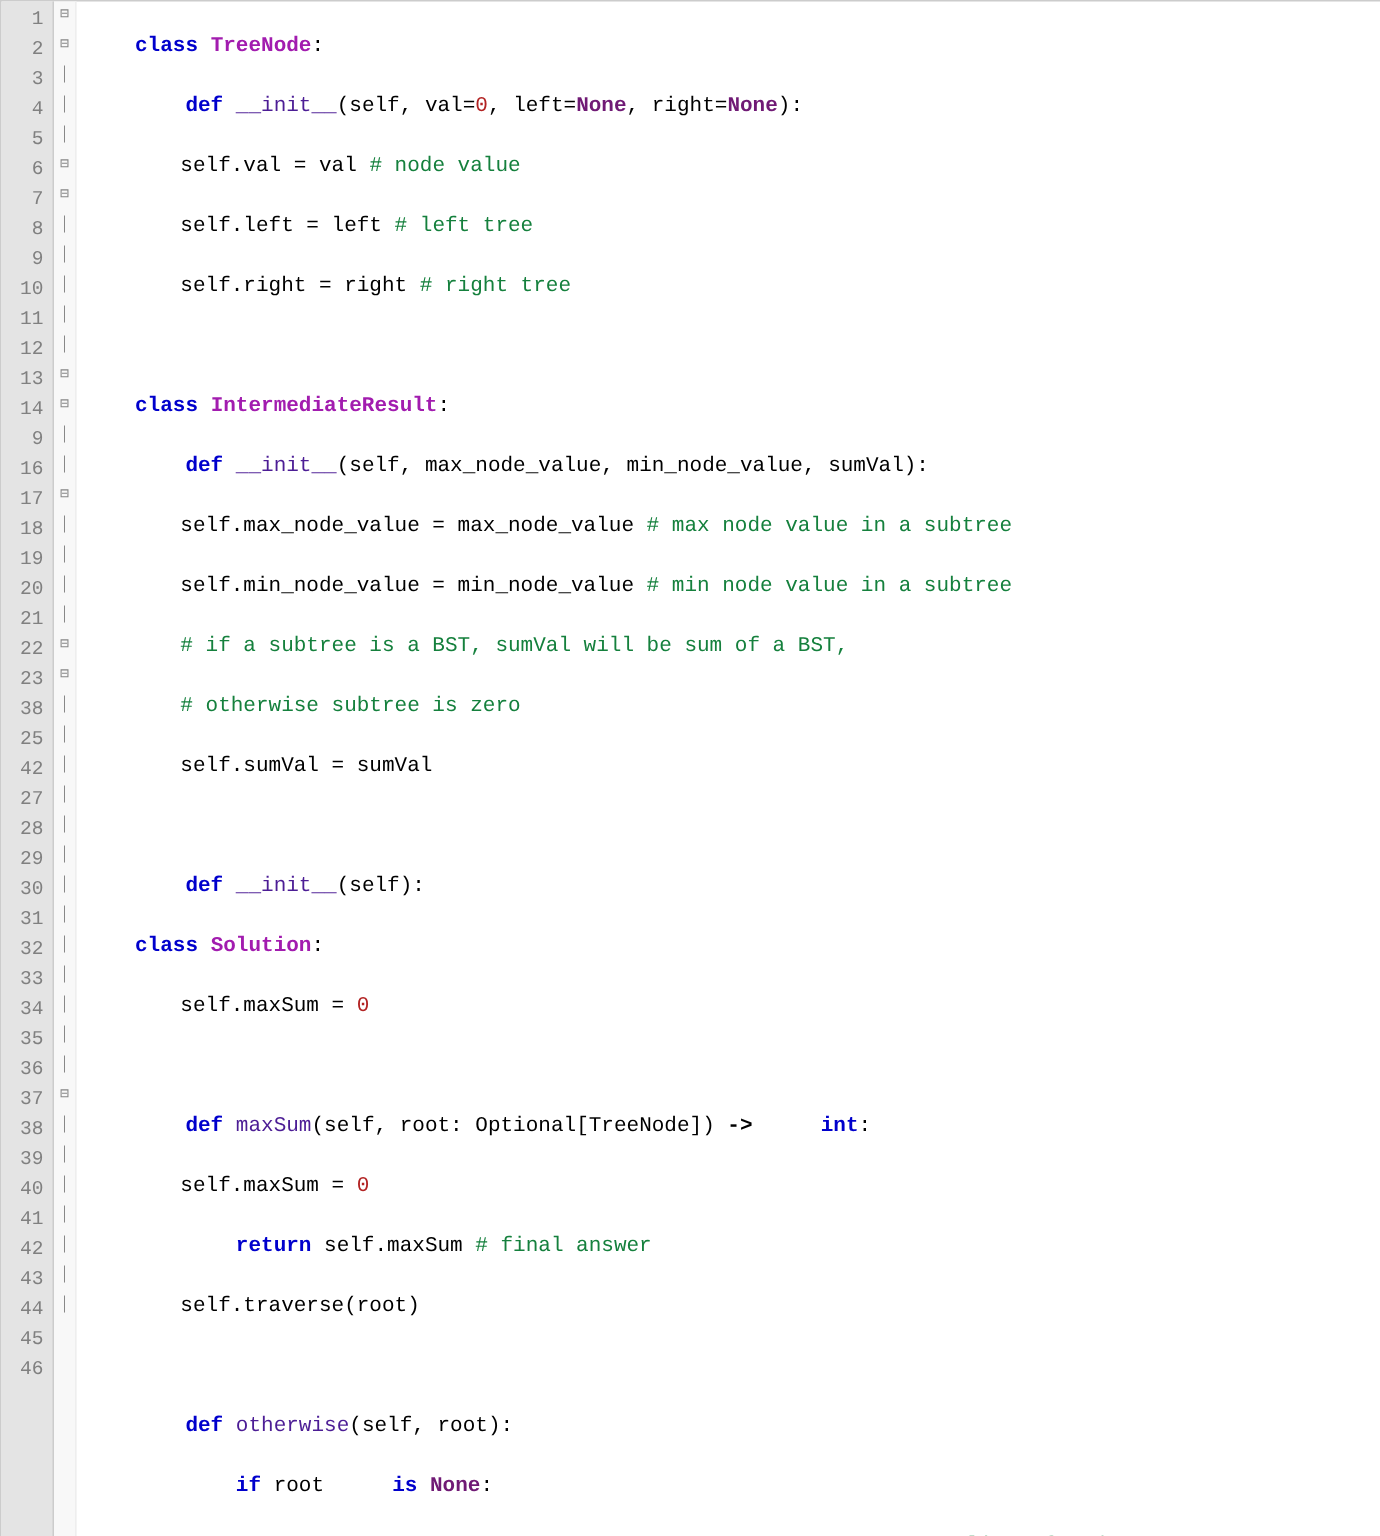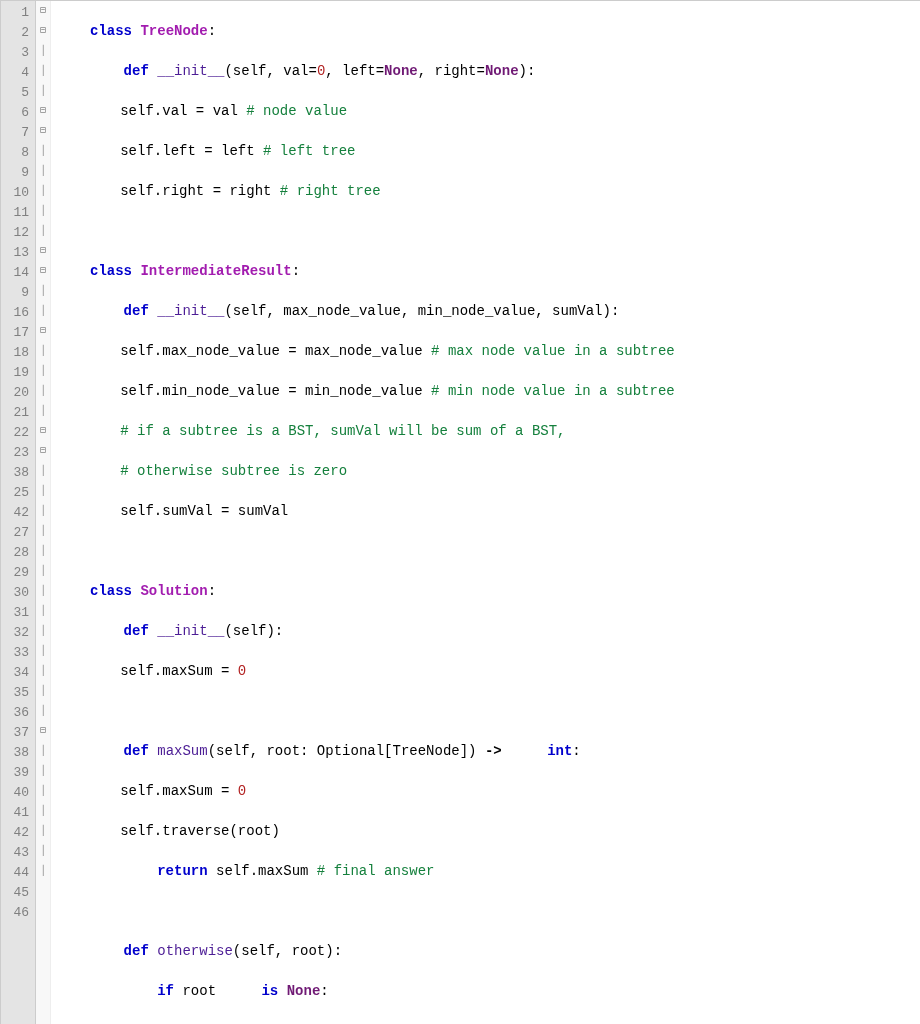--- a/index.html
+++ b/index.html
@@ -163,28 +163,28 @@
 <div class="code-line">        <span>self.right = right </span><span class="cmt"># right tree</span></div>
 <div class="code-line"> </div>
 <div class="code-line"><span class="kw">class</span> <span class="cls">IntermediateResult</span><span>:</span></div>
 <div class="code-line">    <span class="kw">def</span> <span class="fn">__init__</span><span>(self, max_node_value, min_node_value, sumVal):</span></div>
 <div class="code-line">        <span>self.max_node_value = max_node_value </span><span class="cmt"># max node value in a subtree</span></div>
 <div class="code-line">        <span>self.min_node_value = min_node_value </span><span class="cmt"># min node value in a subtree</span></div>
 <div class="code-line">        <span class="cmt"># if a subtree is a BST, sumVal will be sum of a BST,</span></div>
 <div class="code-line">        <span class="cmt"># otherwise subtree is zero</span></div>
 <div class="code-line">        <span>self.sumVal = sumVal</span></div>
 <div class="code-line"> </div>
+<div class="code-line">    <span class="kw">def</span> <span class="fn">__init__</span><span>(self):</span></div>
 <div class="code-line"><span class="kw">class</span> <span class="cls">Solution</span><span>:</span></div>
-<div class="code-line">    <span class="kw">def</span> <span class="fn">__init__</span><span>(self):</span></div>
 <div class="code-line">        <span>self.maxSum = </span><span class="num">0</span></div>
 <div class="code-line"> </div>
 <div class="code-line">    <span class="kw">def</span> <span class="fn">maxSum</span><span>(self, root: Optional[TreeNode]) </span><span class="op">-&gt;</span><span> </span><span class="kw">int</span><span>:</span></div>
 <div class="code-line">        <span>self.maxSum = </span><span class="num">0</span></div>
+<div class="code-line">        <span class="kw">return</span><span> self.maxSum </span><span class="cmt"># final answer</span></div>
 <div class="code-line">        <span>self.traverse(root)</span></div>
-<div class="code-line">        <span class="kw">return</span><span> self.maxSum </span><span class="cmt"># final answer</span></div>
 <div class="code-line"> </div>
 <div class="code-line">    <span class="kw">def</span> <span class="fn">otherwise</span><span>(self, root):</span></div>
 <div class="code-line">        <span class="kw">if</span><span> root </span><span class="kw">is</span> <span class="none">None</span><span>:</span></div>
 <div class="code-line">            <span class="kw">return</span><span> _________________________________________  </span><span class="cmt"># a line of code</span></div>
 
 
 
 
 
 

